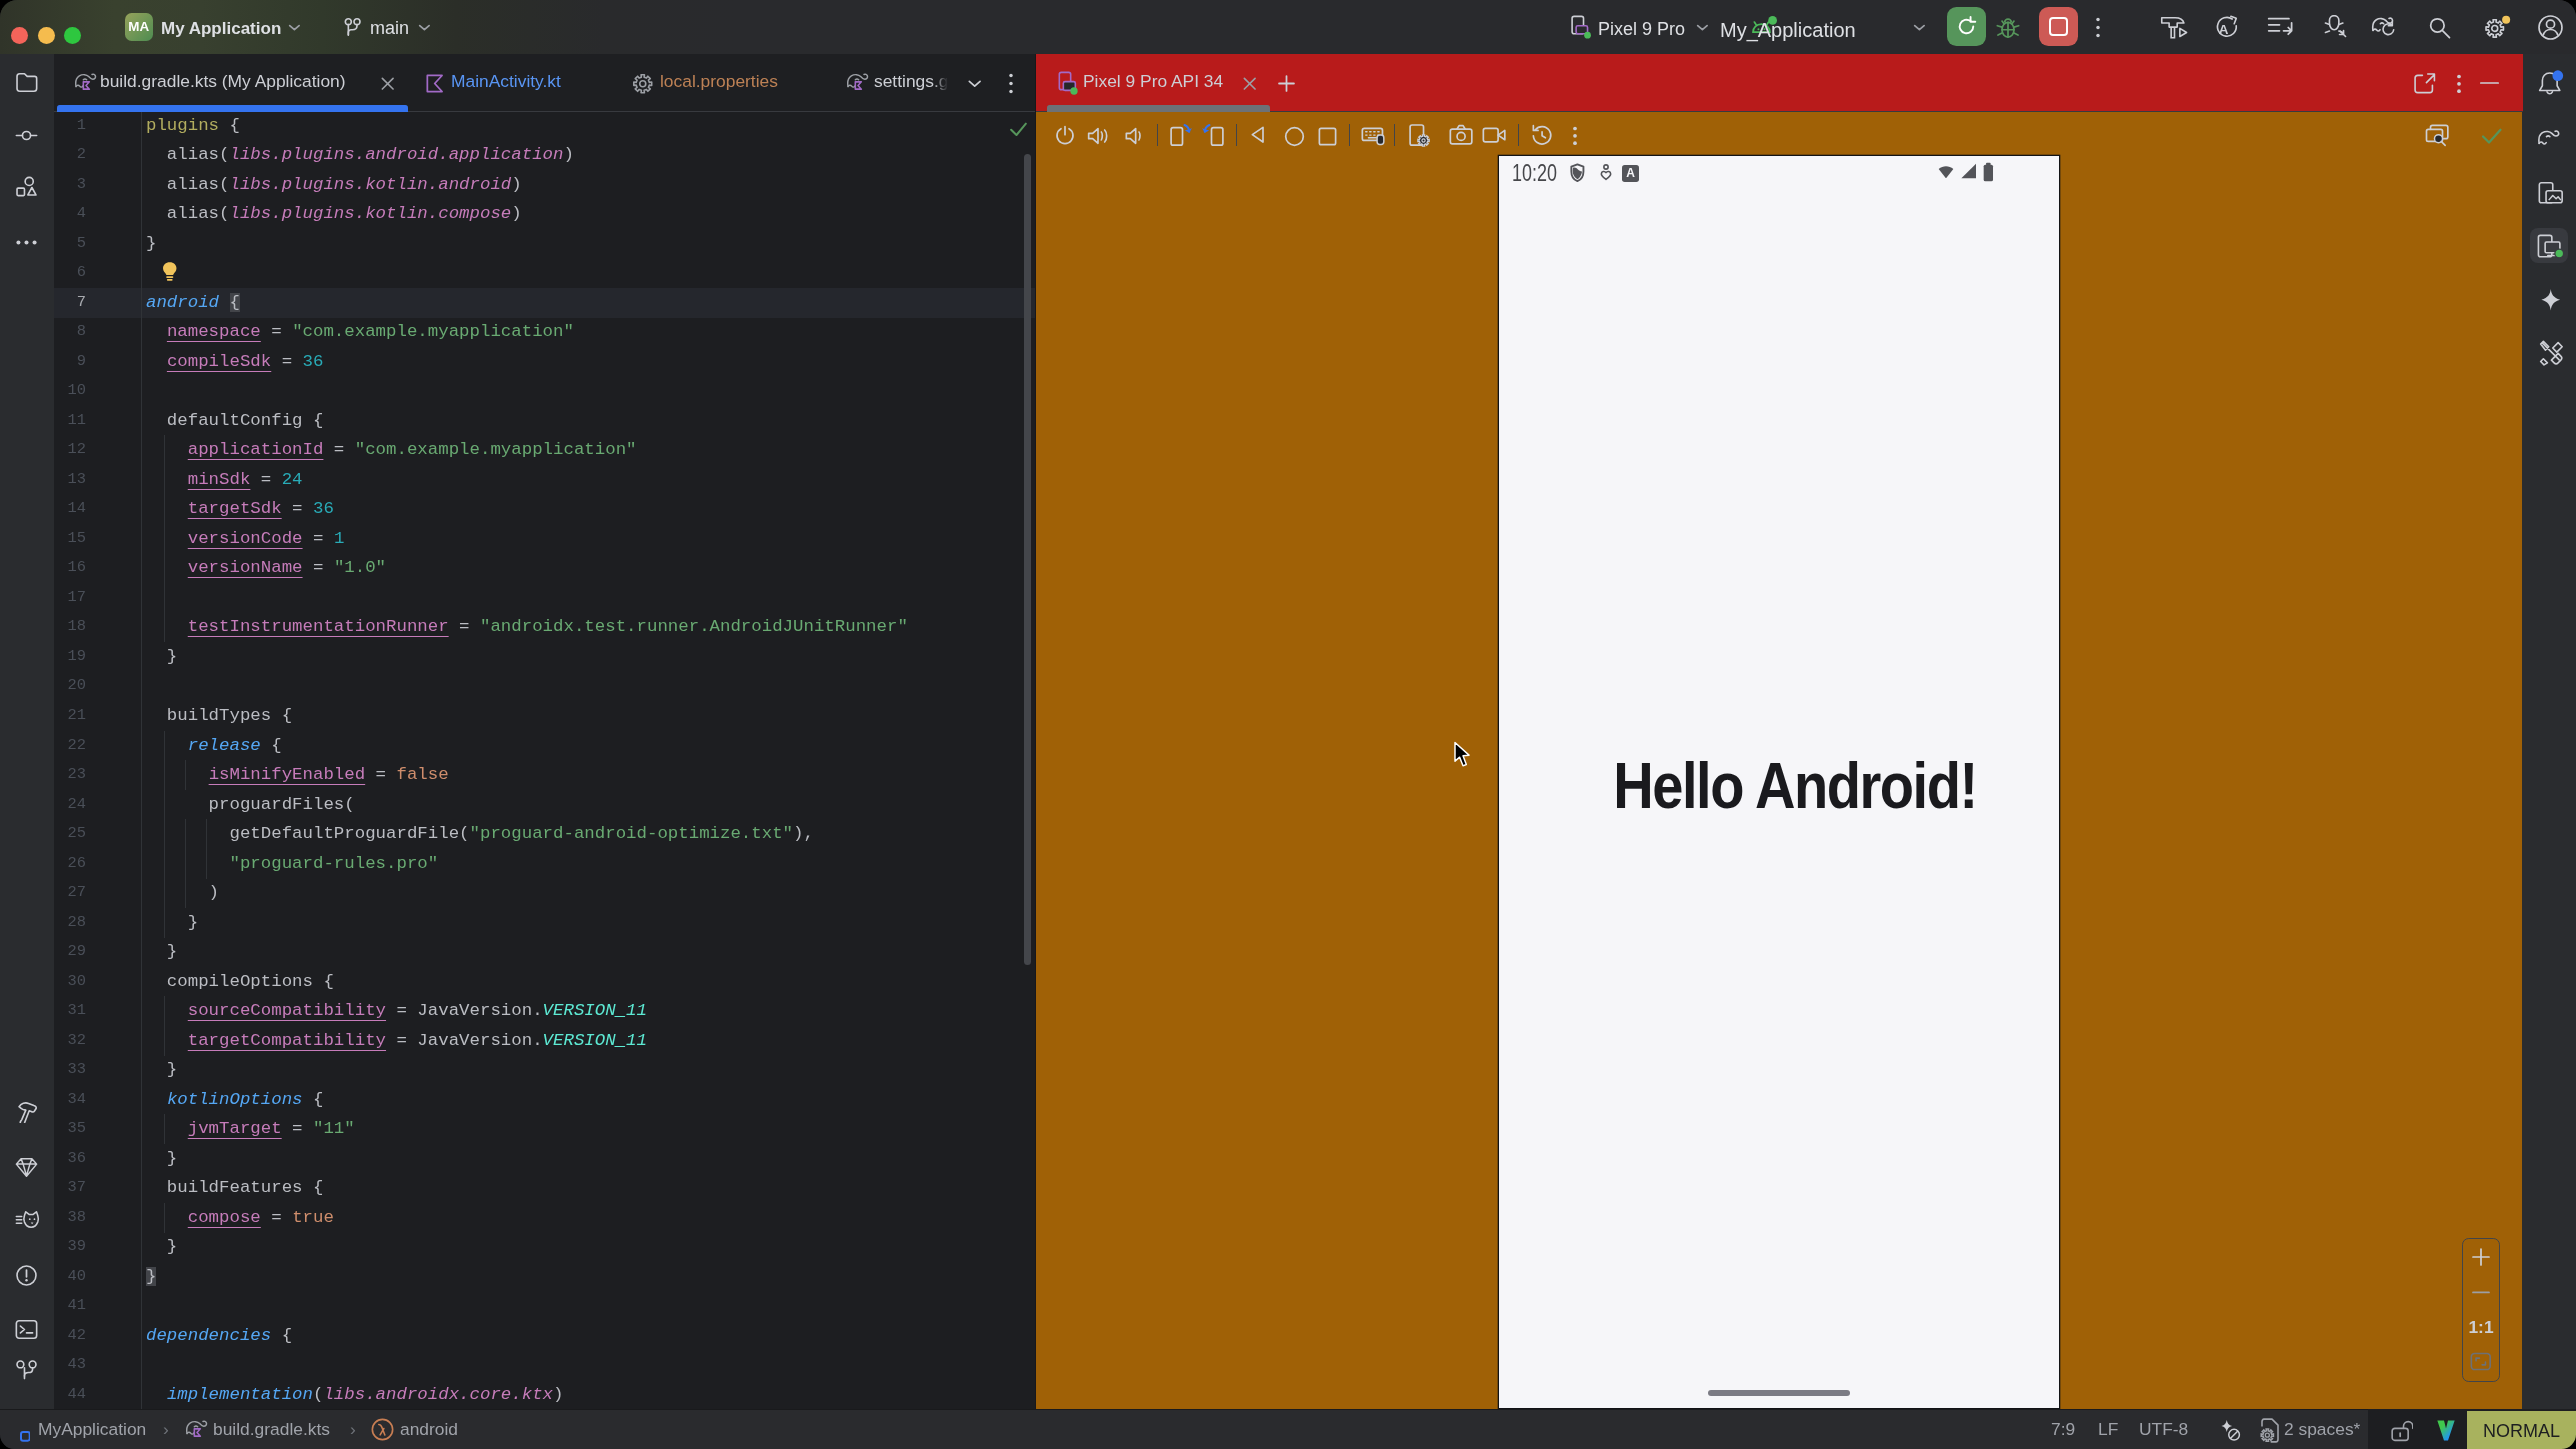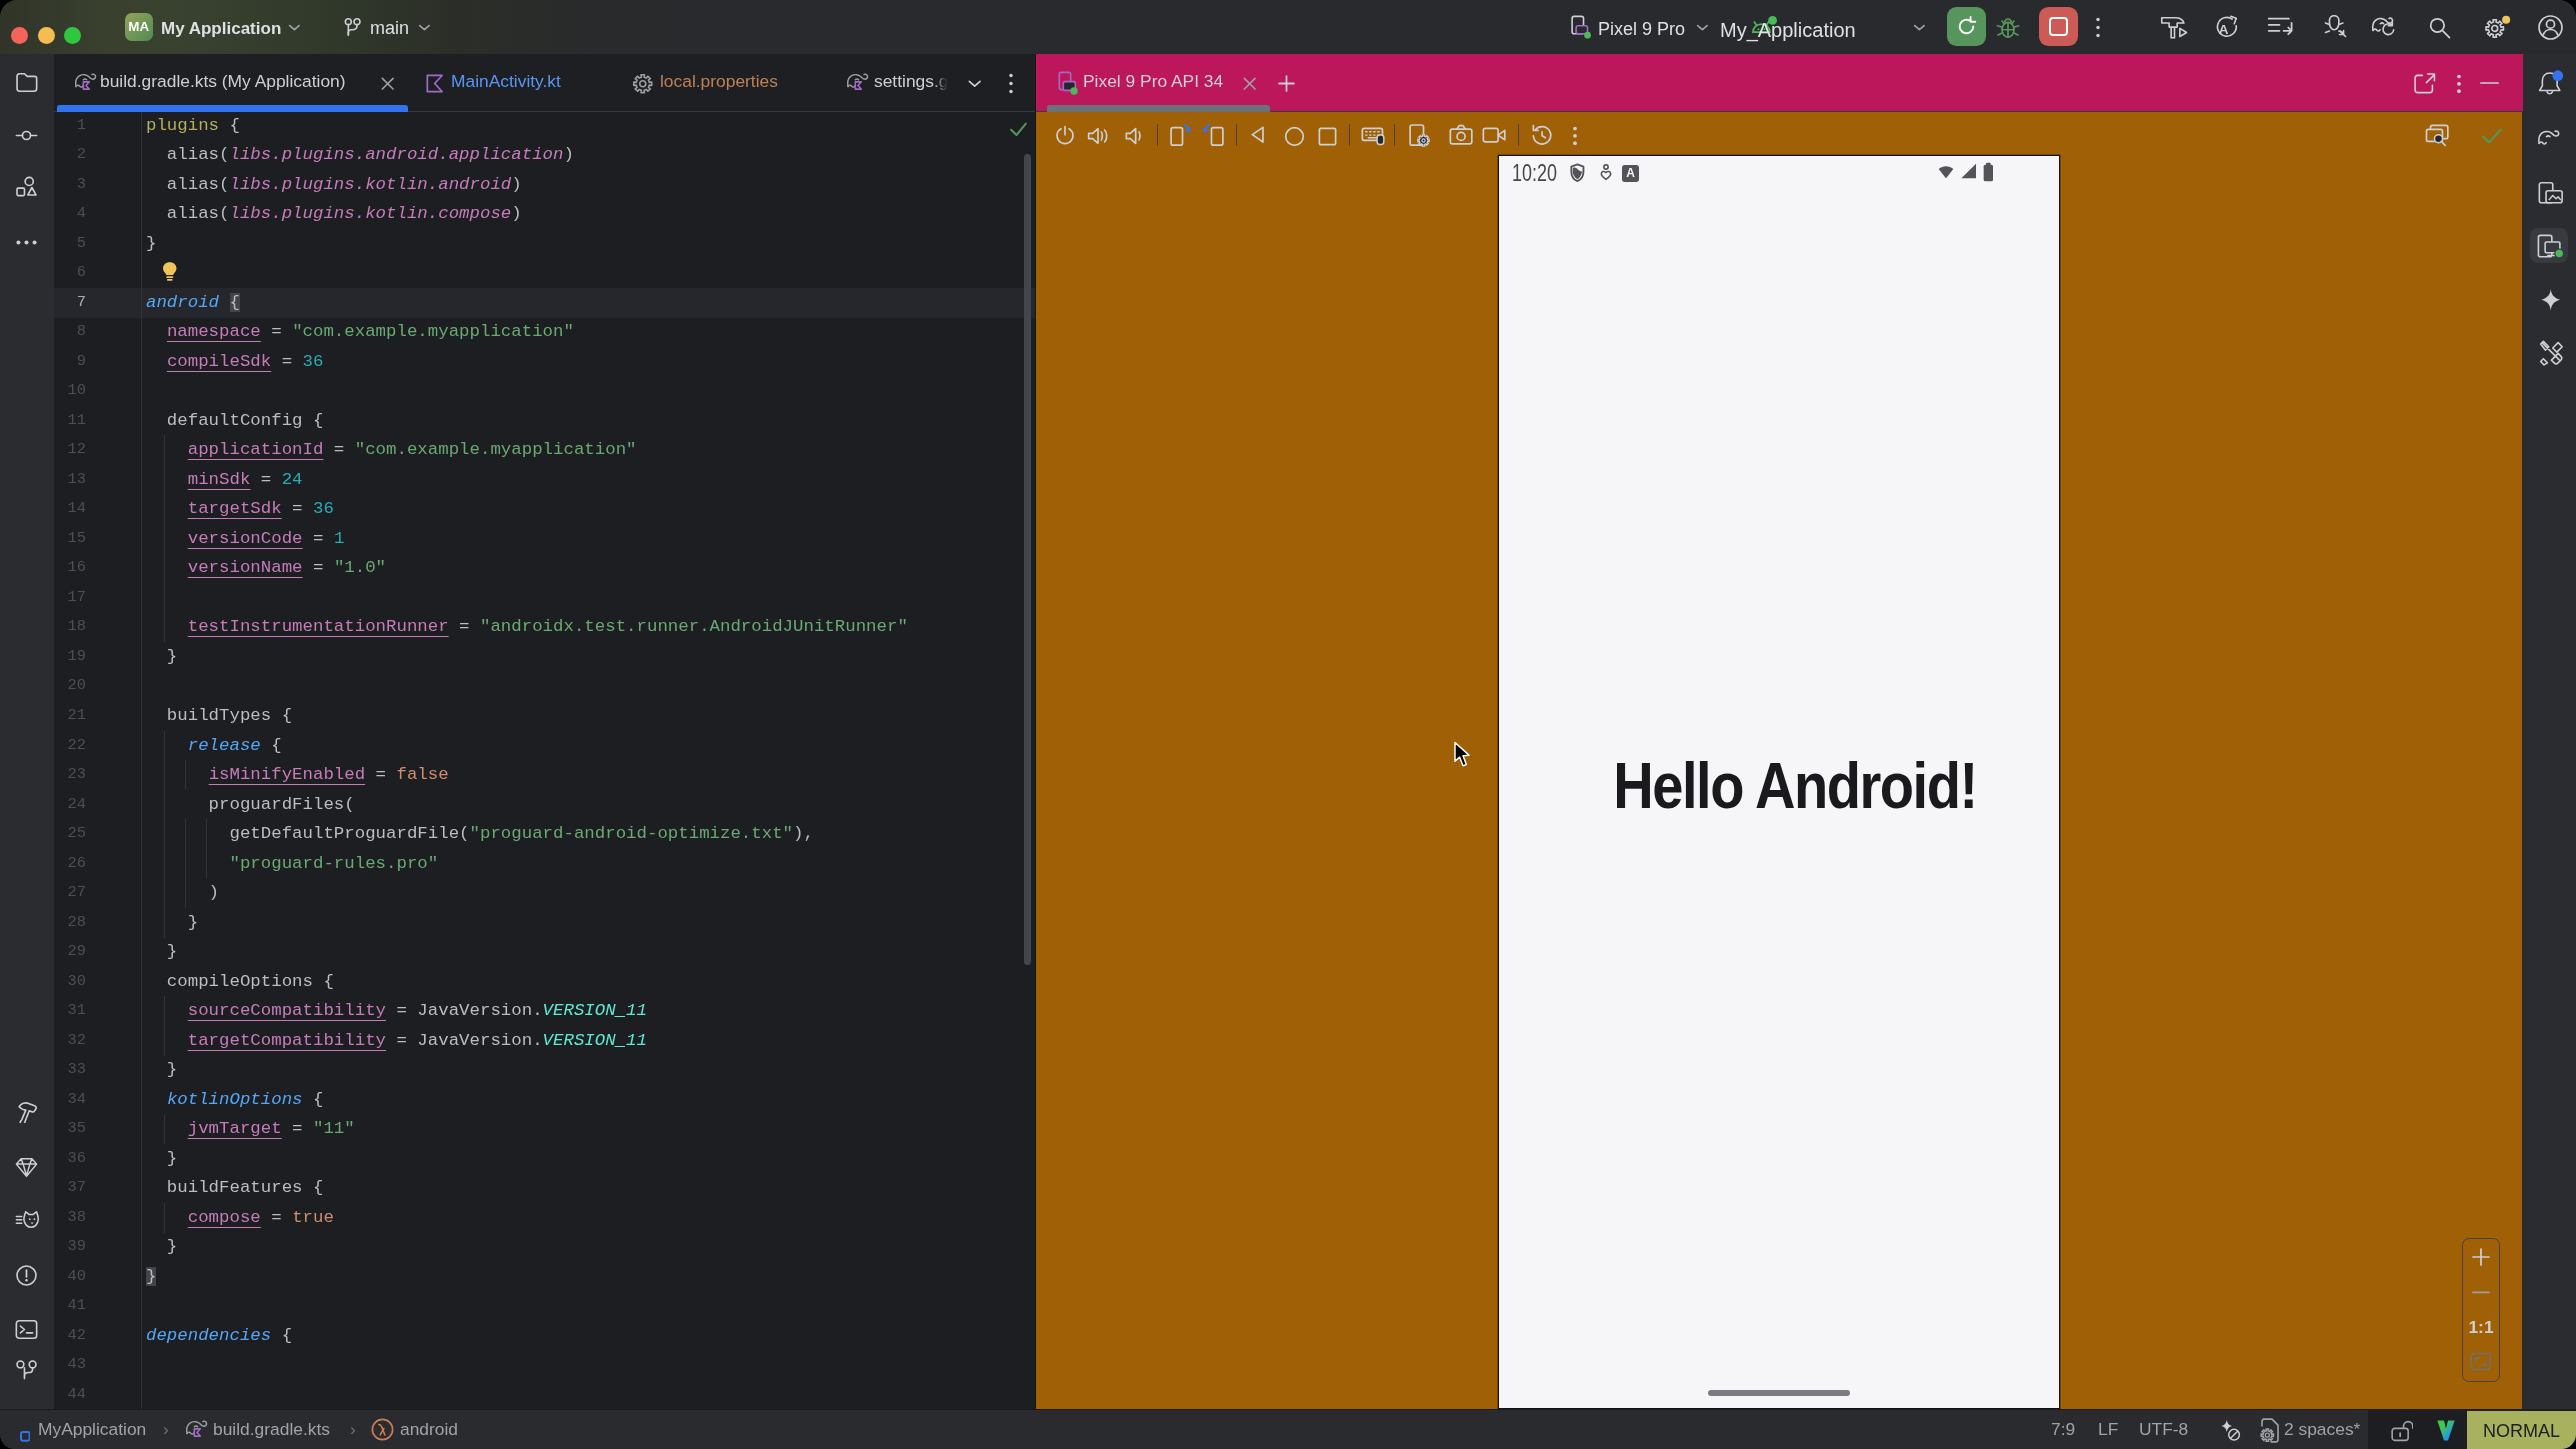--- a/index.html
+++ b/index.html
@@ -8,21 +8,21 @@
 
 #title{position:absolute;left:0;top:0;width:2576px;height:54px;
 background:linear-gradient(90deg,#31352a 0px,#3a422f 114px,#394130 201px,#323a2c 322px,#2c2f29 456px,#2a2b2d 604px,#2a2b2e 738px,#2a2b2e 2576px)}
 .tl{position:absolute;top:27px;width:17.4px;height:17.4px;border-radius:50%}
 #title .txt{position:absolute;top:18px;color:#DFE1E5;font-size:18px;white-space:nowrap}
 
 #stripeL,#stripeR{position:absolute;top:54px;width:54px;height:1355px;background:#2B2D30}
 #stripeL{left:0}#stripeR{left:2522px}
 
 #tabs{position:absolute;left:54px;top:54px;width:982px;height:58px;background:#1F2023;border-bottom:0.7px solid #393B40}
-#ptabs{position:absolute;left:1036px;top:54px;width:1487px;height:58px;background:#be185d;border-bottom:0.7px solid #393B40}
+#ptabs{position:absolute;left:1036px;top:54px;width:1487px;height:58px;background:#b91c1c;border-bottom:0.7px solid #393B40}
 .tabtxt{position:absolute;top:17px;font-size:17.4px;color:#CED0D6;white-space:nowrap}
 
 #editor{position:absolute;left:54px;top:112px;width:982px;height:1297px;background:#1E1F22;overflow:hidden}
 #gutterline{position:absolute;left:87px;top:0;width:0.7px;height:1297px;background:#313438}
 .num{position:absolute;width:81px;text-align:right;left:-49px;height:29.5px;line-height:29.5px;font-family:"Liberation Mono",monospace;font-size:15.4px;color:#4B5059}
 .num.cur{color:#A9ABB0}
 .cl{position:absolute;left:0;width:982px;height:29.5px;line-height:29.5px;font-family:"Liberation Mono",monospace;font-size:17.4px;color:#BCBEC4;white-space:pre}
 .cl span{position:relative}
 .k{color:#B3AE60}
 .p{color:#C77DBB;font-style:italic}
@@ -374,20 +374,21 @@
 <div class="cl" style="top:973px"><span>  </span><span class="b">kotlinOptions</span><span> {</span></div>
 <div class="cl" style="top:1002px"><i class="ig" style="left:18px"></i><span>    </span><span class="u">jvmTarget</span><span> = </span><span class="s">"11"</span></div>
 <div class="cl" style="top:1032px"><span>  }</span></div>
 <div class="cl" style="top:1061px"><span>  buildFeatures {</span></div>
 <div class="cl" style="top:1091px"><i class="ig" style="left:18px"></i><span>    </span><span class="u">compose</span><span> = </span><span class="o">true</span></div>
 <div class="cl" style="top:1120px"><span>  }</span></div>
 <div class="cl" style="top:1150px"><span class="bx">}</span></div>
 <div class="cl" style="top:1179px"></div>
 <div class="cl" style="top:1209px"><span class="b">dependencies</span><span> {</span></div>
 <div class="cl" style="top:1238px"></div>
+<div class="cl" style="top:1268px"><span>  </span><span class="b">implementation</span><span>(</span><span class="p">libs.androidx.core.ktx</span><span>)</span></div>
     </div>
     <div style="position:absolute;left:103px;top:147px;width:25.5px;height:25.5px"><svg width="25.5" height="25.5" viewBox="0 0 38 38" style="">
           <path d="M19 5 c-6 0-10 4-10 9 c0 4 3 6 4 8 l1 2 h10 l1-2 c1-2 4-4 4-8 c0-5-4-9-10-9z" fill="#F2C55C"></path>
           <path d="M15 27 h8 M16 31 h6" stroke="#F2C55C" stroke-width="2.6" stroke-linecap="round"></path>
         </svg></div>
     <div style="position:absolute;left:955px;top:8.7px;width:19px;height:17.4px"><svg width="19" height="17.4" viewBox="0 0 28 26" style="">
           <path d="M3 13 l8 8 L25 4" fill="none" stroke="#57965C" stroke-width="3" stroke-linecap="round" stroke-linejoin="round"></path>
         </svg></div>
     <div id="scrollthumb"></div>
   </div>

